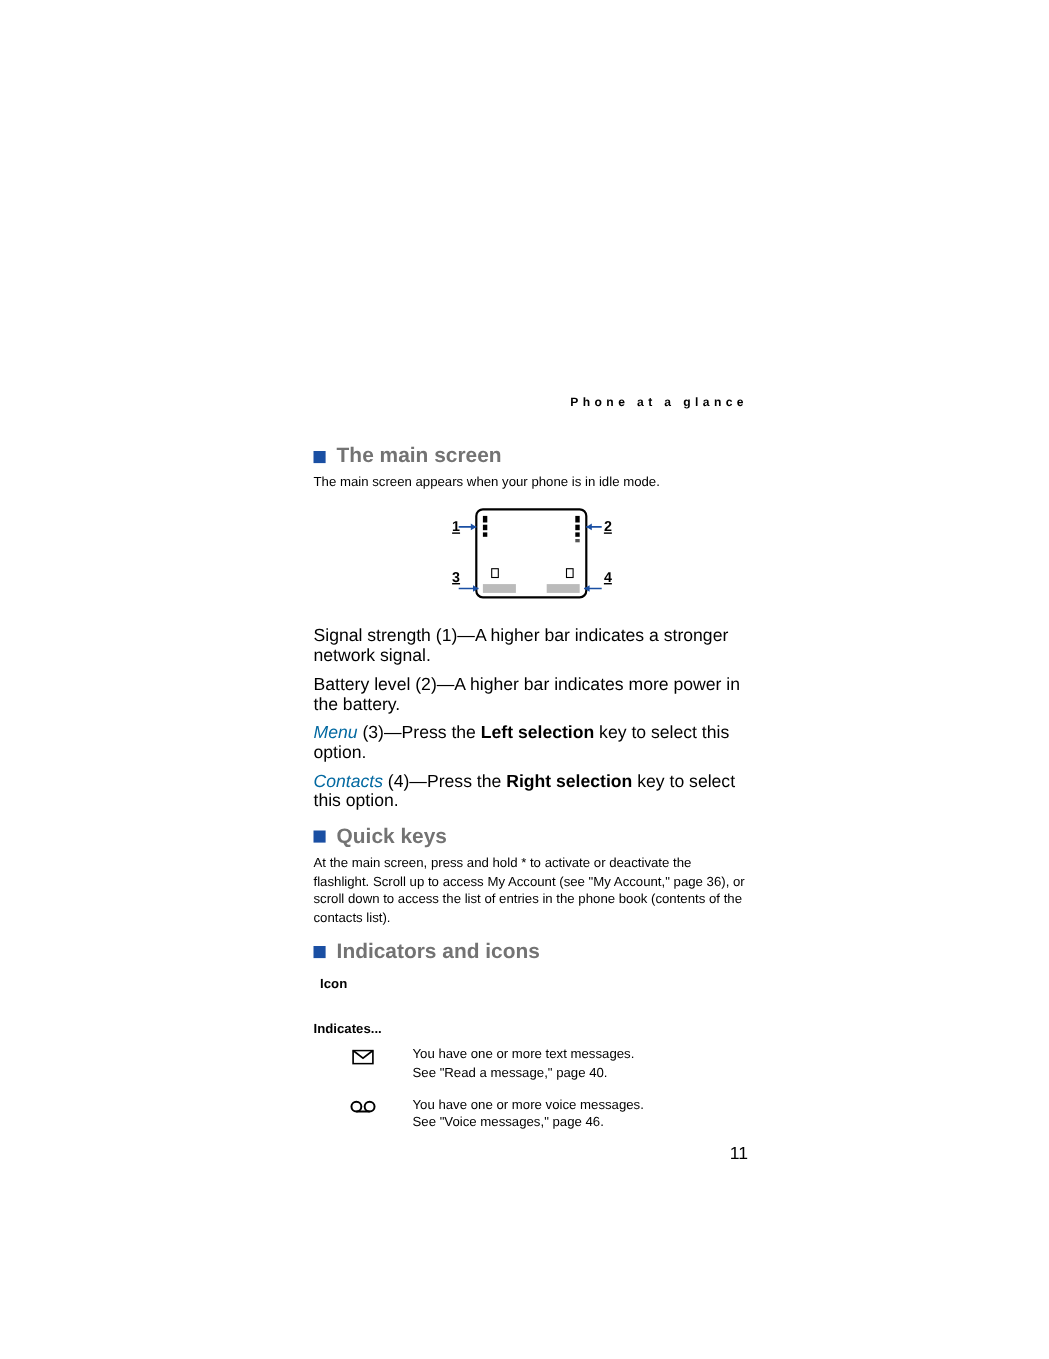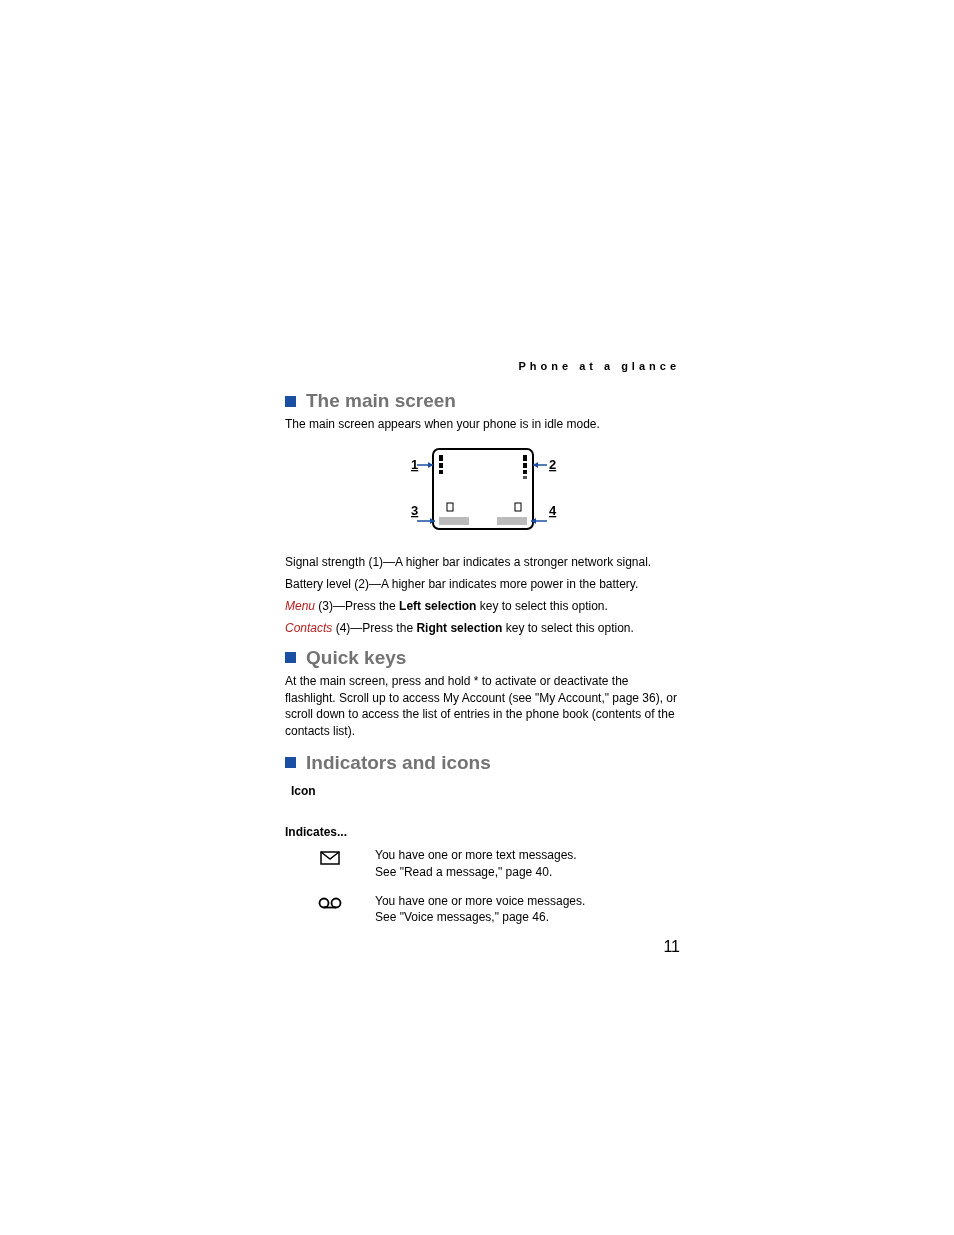--- a/index.html
+++ b/index.html
@@ -17,21 +17,21 @@
     left: 285px;
     top: 360px;
     width: 395px;
   }
   .header-right {
     text-align: right;
     font-size: 11px;
     font-weight: bold;
     letter-spacing: 4px;
     color: #000;
-    margin-bottom: 18px;
+    margin-bottom: 32px;
   }
   .section-heading {
     display: flex;
     align-items: center;
     gap: 10px;
     margin-bottom: 4px;
   }
   .bullet {
     width: 11px;
     height: 11px;
@@ -46,26 +46,26 @@
   .body-text {
     font-size: 12px;
     line-height: 1.4;
     margin-bottom: 6px;
   }
   .figure {
     text-align: center;
     margin: 10px 0 16px 0;
   }
   .desc-line {
-    font-size: 12px;
+    font-size: 16px;
     margin-bottom: 8px;
   }
   .italic-link {
     font-style: italic;
-    color: #b91c1c;
+    color: #0369a1;
   }
   .bold { font-weight: bold; }
   .section-gap { margin-top: 12px; }
   .table-wrap { margin-top: 10px; }
   .table-header {
     display: flex;
     font-size: 12px;
     font-weight: bold;
     margin-bottom: 8px;
     flex-direction: column;

